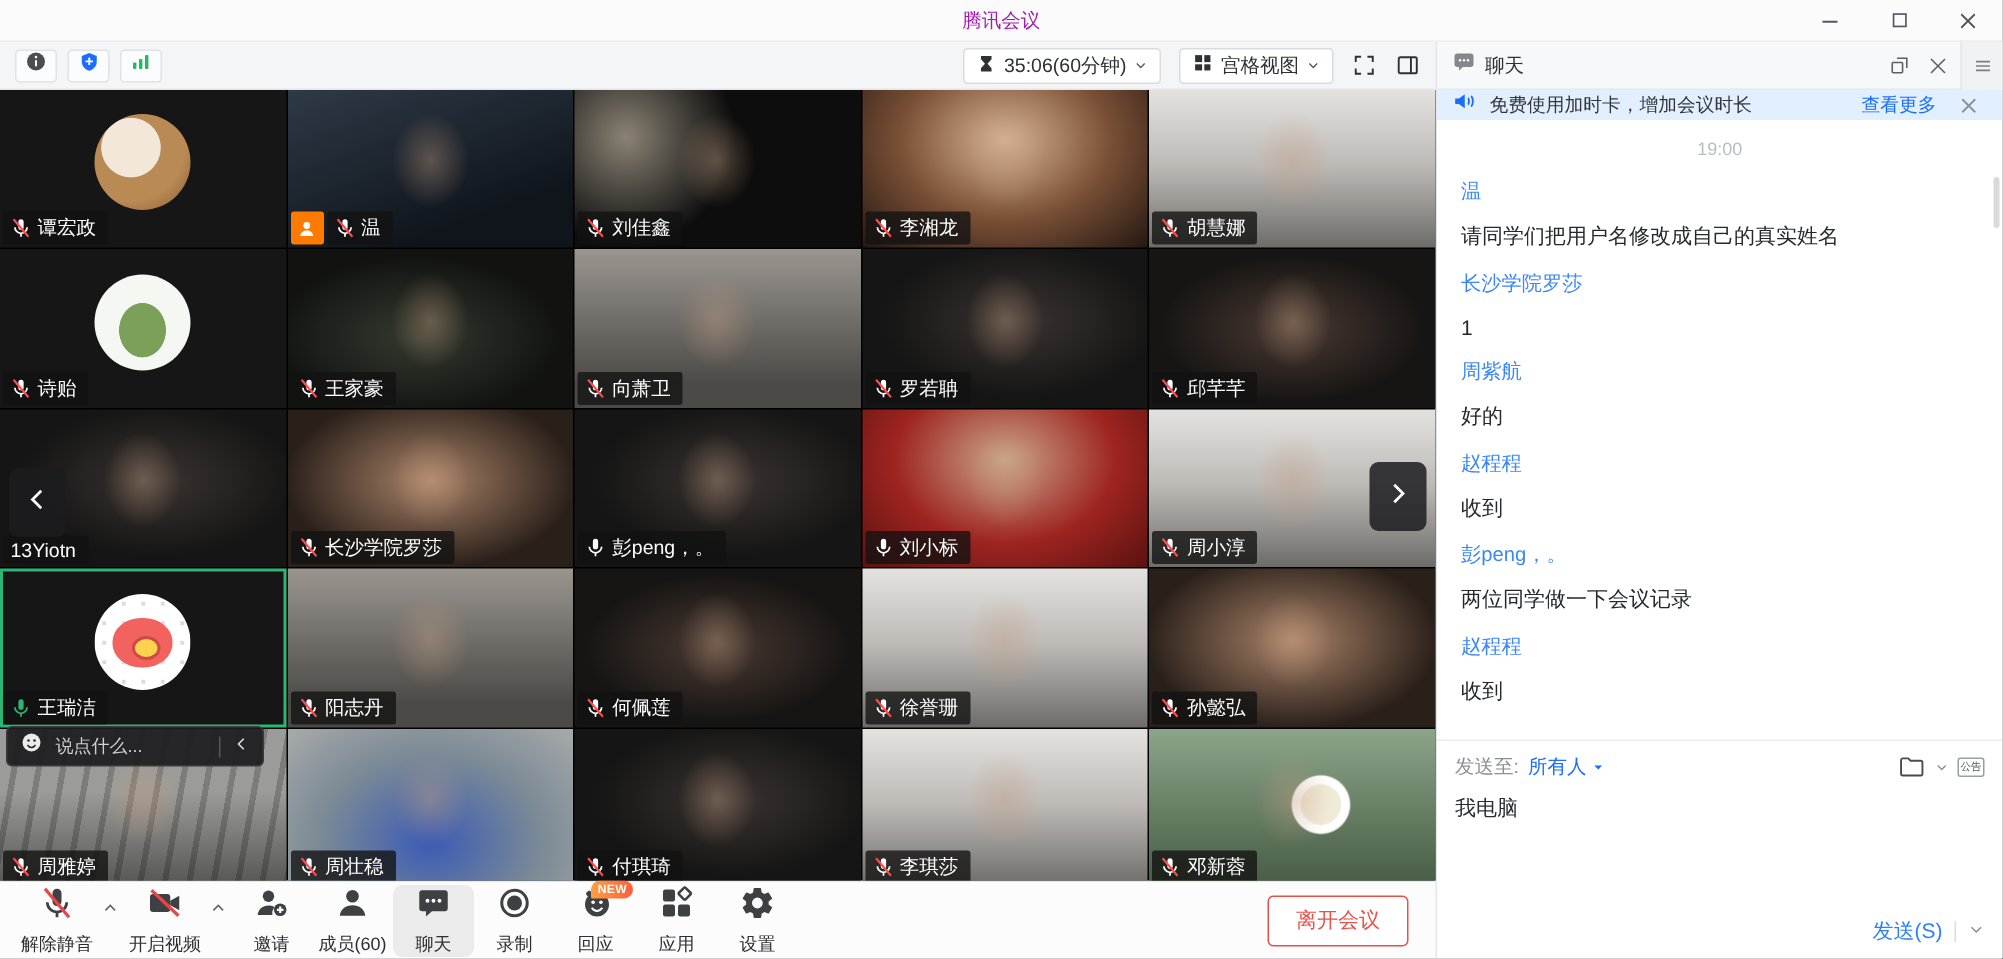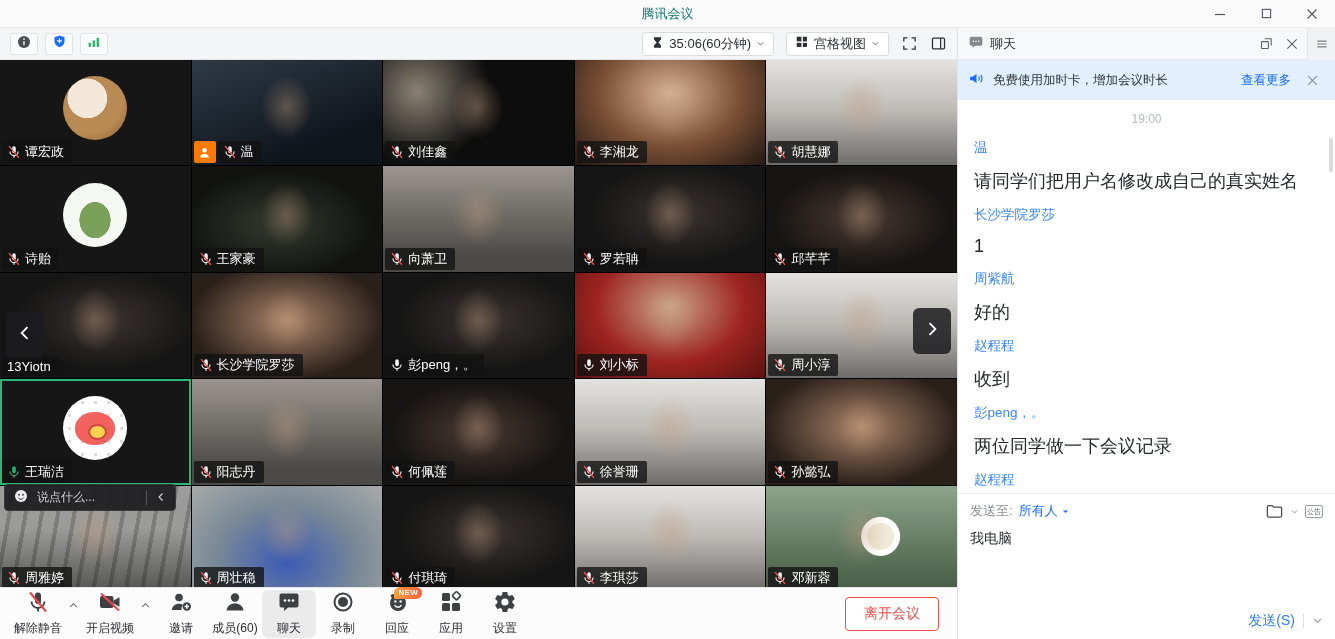--- a/index.html
+++ b/index.html
@@ -3,21 +3,21 @@
 <meta charset="utf-8">
 <style>
   * { margin:0; padding:0; box-sizing:border-box; }
   html,body { width:1335px; height:639px; overflow:hidden; background:#fff;
     font-family:"Liberation Sans","DejaVu Sans",sans-serif; }
   .app { position:relative; width:1335px; height:639px; display:flex; flex-direction:column; }
 
   
   .titlebar { position:relative; height:28px; background:#fbfbfc; border-bottom:1px solid #ececee;
     display:flex; align-items:center; flex:none; }
-  .tb-title { position:absolute; left:0; right:0; text-align:center; font-size:13px; color:#0f766e; }
+  .tb-title { position:absolute; left:0; right:0; text-align:center; font-size:13px; color:#a21caf; }
   .tb-controls { margin-left:auto; display:flex; z-index:2; }
   .winbtn { width:46px; height:27px; display:flex; align-items:center; justify-content:center; cursor:pointer; }
 
   
   .content { flex:1; display:flex; min-height:0; }
   .left-col { width:957px; flex:none; display:flex; flex-direction:column; }
   .right-col { width:378px; flex:none; display:flex; flex-direction:column; background:#fff;
     border-left:1px solid #e2e4e7; }
 
   
@@ -111,29 +111,29 @@
 
   
   .chat-header { height:32px; flex:none; display:flex; align-items:center; background:#f7f8fa;
     border-bottom:1px solid #e6e8eb; padding-left:10px; }
   .chat-title { font-size:13px; color:#2f3033; margin-left:6px; }
   .spacer { flex:1; }
   .ch-icon { display:flex; align-items:center; justify-content:center; width:26px; height:32px; cursor:pointer; }
   .menu-strip { width:28px; height:32px; margin-left:2px; border-left:1px solid #e2e4e7; background:#f1f2f4;
     display:flex; align-items:center; justify-content:center; cursor:pointer; }
 
-  .banner { height:40px; flex:none; background:#e1efff; display:flex; align-items:center;
+  .banner { height:20px; flex:none; background:#e1efff; display:flex; align-items:center;
     padding:0 10px; gap:8px; }
   .banner-text { flex:1; font-size:12.5px; color:#33373d; white-space:nowrap; overflow:hidden; }
   .banner-link { color:#1a6dff; font-size:12.5px; cursor:pointer; text-decoration:none; white-space:nowrap; }
 
   .messages { flex:1; position:relative; padding:4px 16px 0; overflow:hidden; }
   .timestamp { text-align:center; color:#b8bcc2; font-size:12px; margin-top:8px; }
   .msg-sender { color:#3b87f7; font-size:13.5px; margin-top:13px; }
-  .msg-text { color:#26282c; font-size:18px; margin-top:12px; }
+  .msg-text { color:#26282c; font-size:14px; margin-top:12px; }
   .msg-scrollbar { position:absolute; right:2px; top:38px; width:4px; height:34px; border-radius:2px;
     background:#d8dadd; cursor:pointer; }
 
   .composer { flex:none; height:146px; border-top:1px solid #e8eaed; display:flex; flex-direction:column; }
   .composer-top { display:flex; align-items:center; height:34px; padding:0 12px; gap:6px; }
   .sendto-label { color:#8a8f96; font-size:13px; }
   .sendto-value { color:#1a6dff; font-size:13px; display:flex; align-items:center; gap:3px; cursor:pointer; }
   .ct-icon { display:flex; align-items:center; cursor:pointer; }
   .gonggao { font-size:7px; color:#5a5d62; border:1px solid #9a9da2; border-radius:2px; padding:2px 1px;
     line-height:1; display:inline-block; }

